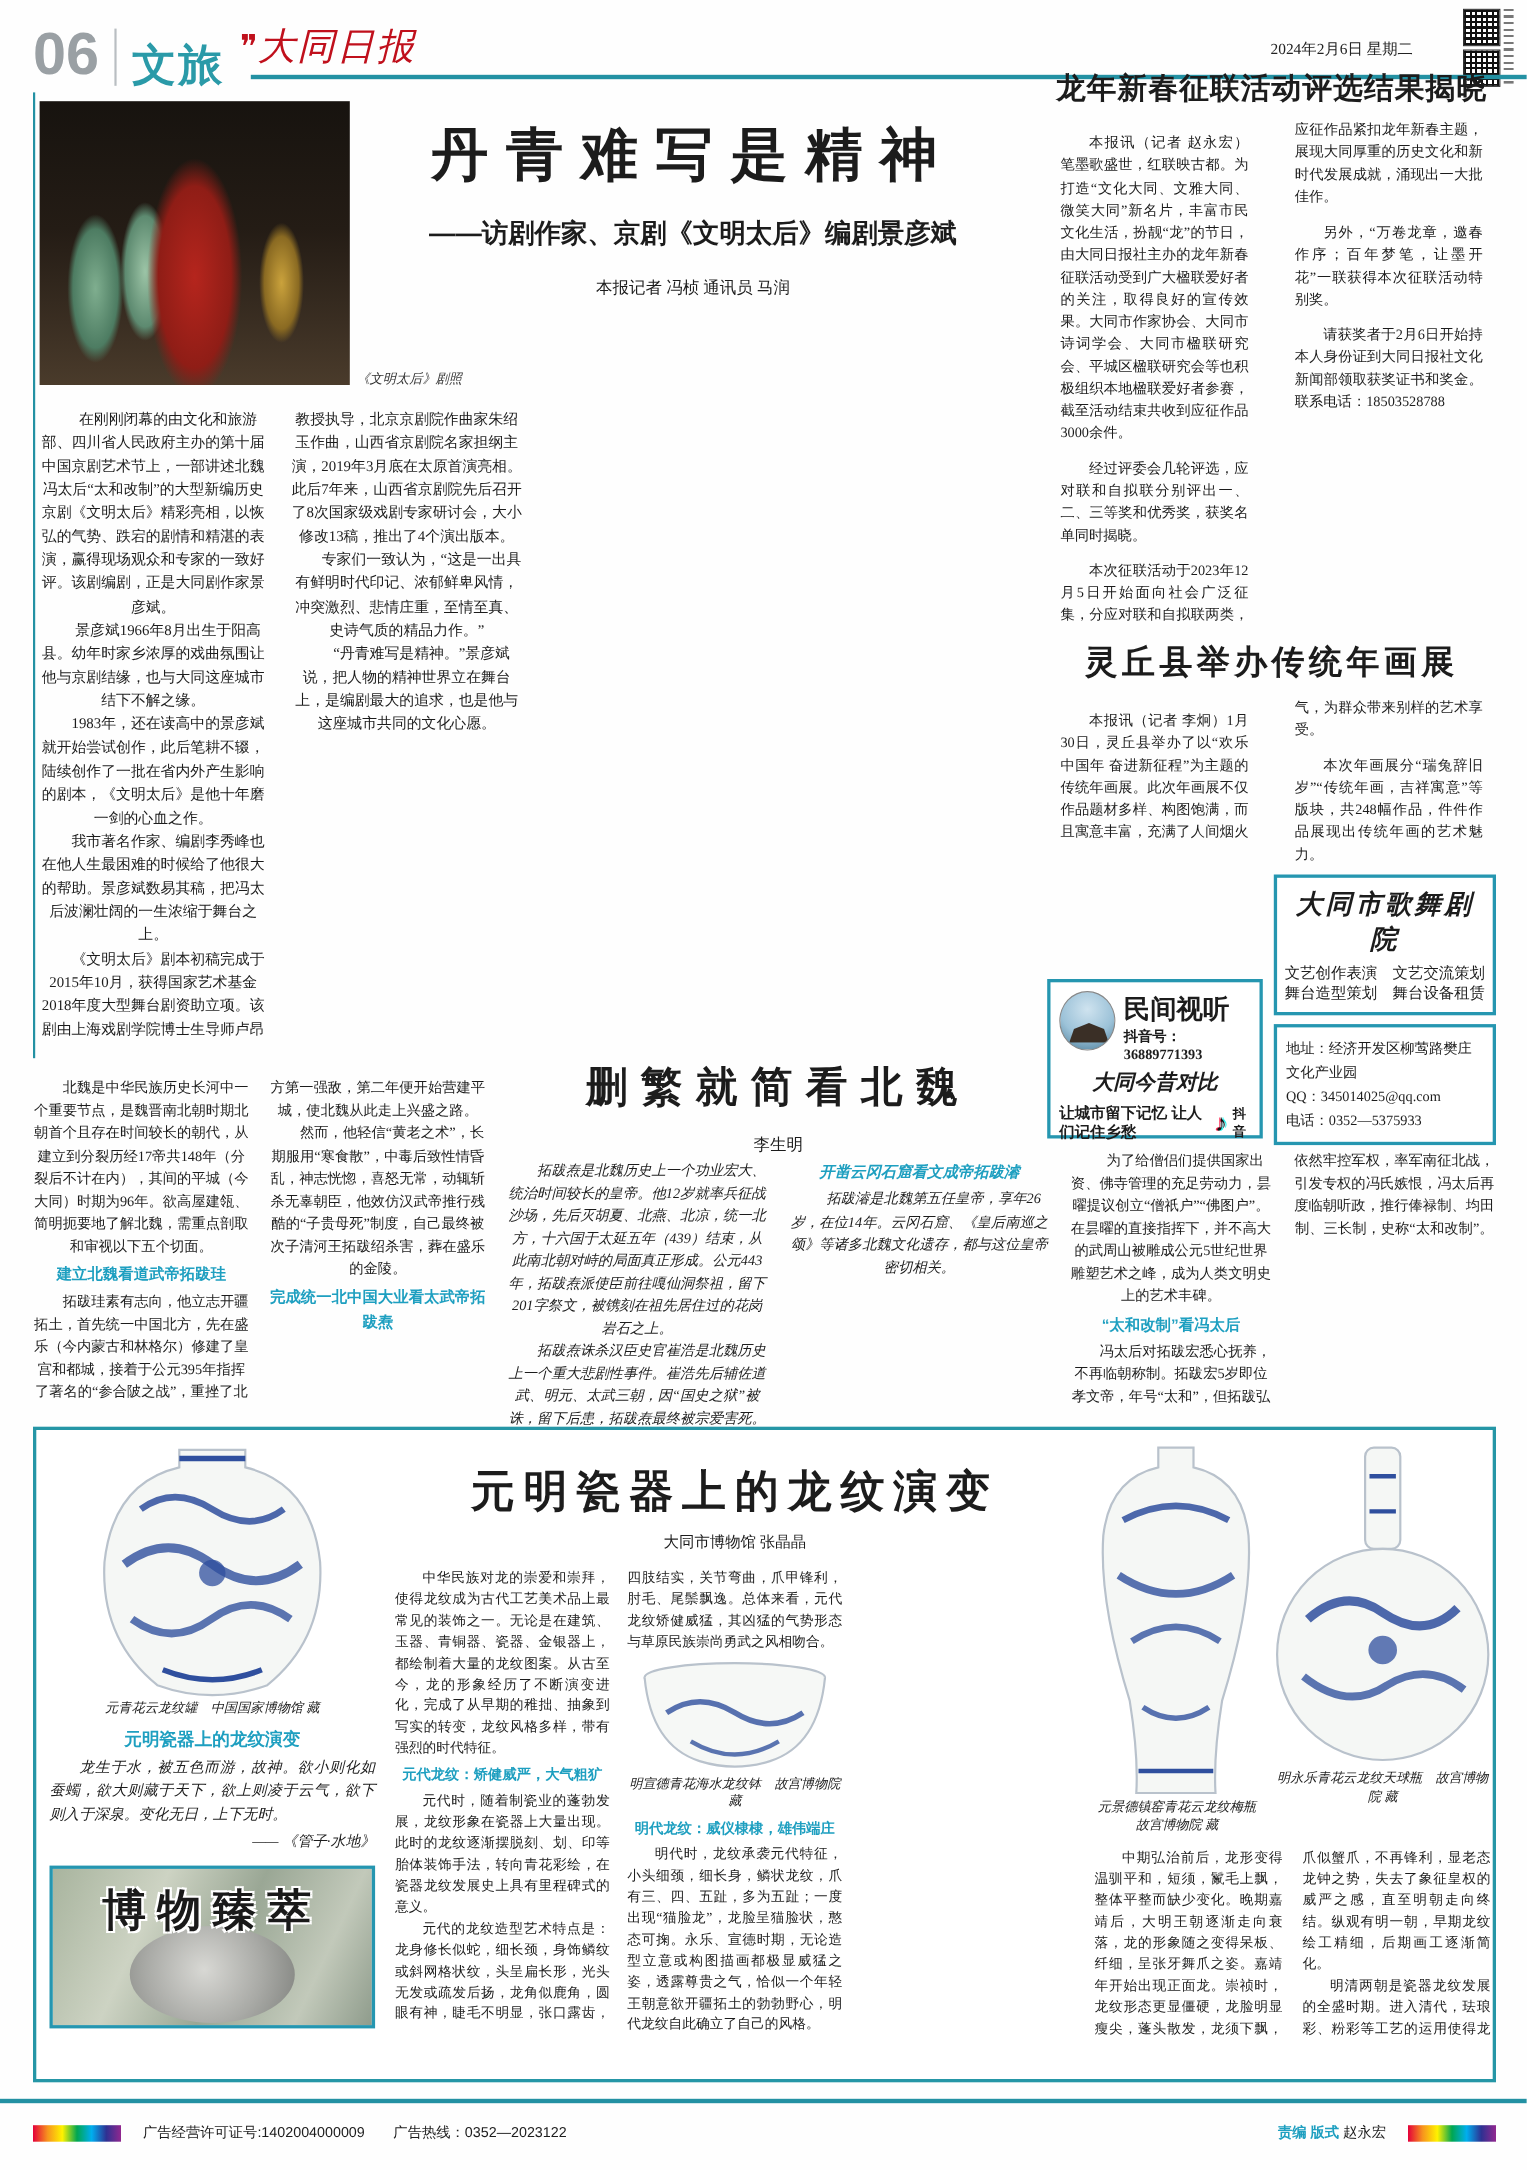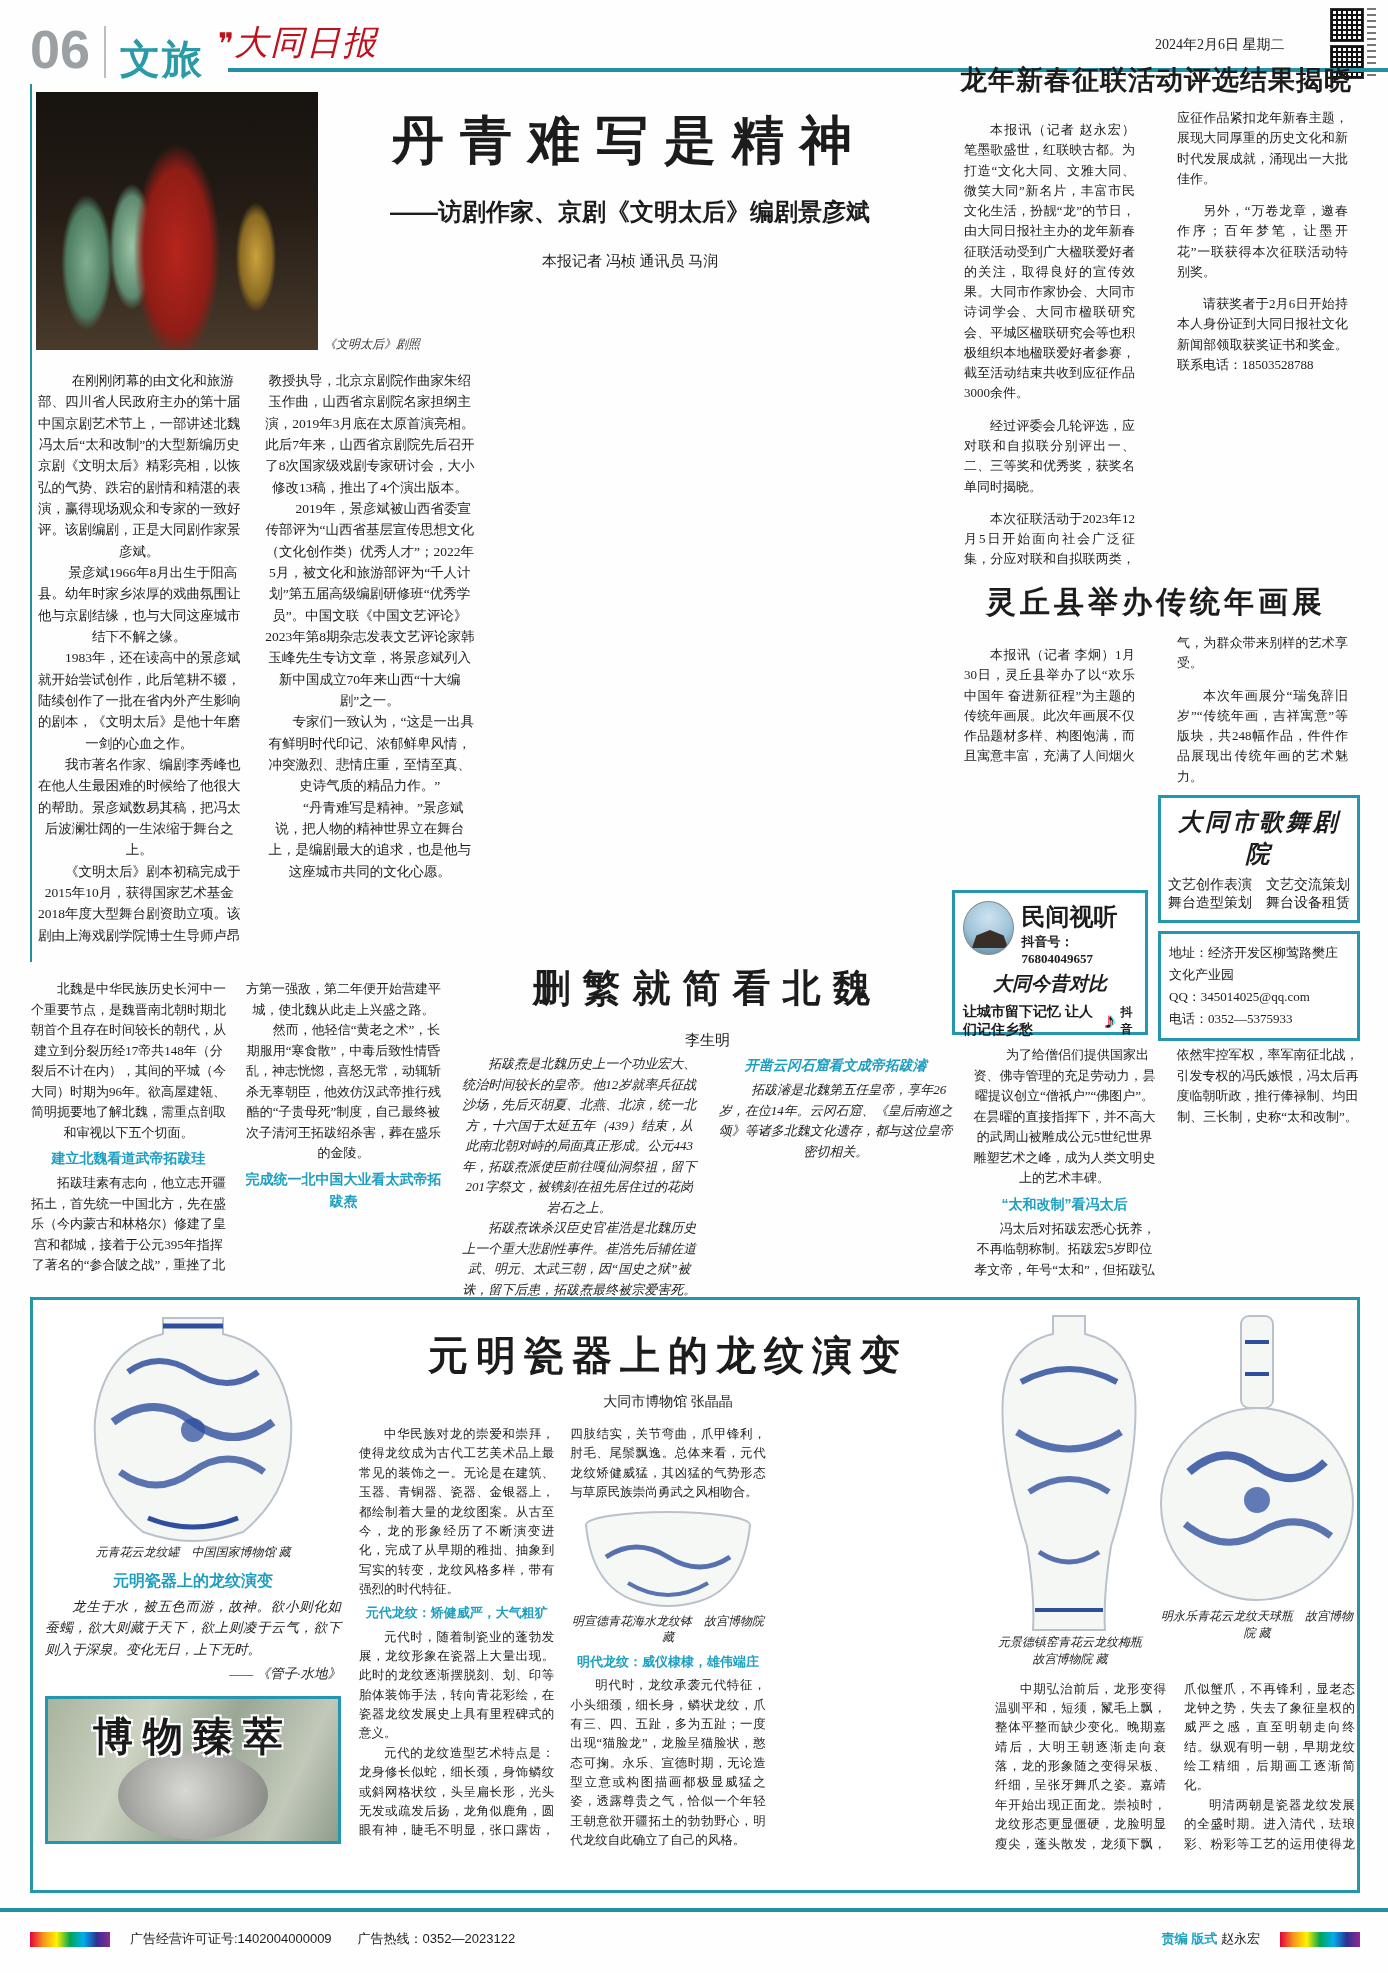--- a/index.html
+++ b/index.html
@@ -116,21 +116,20 @@
   <div class="abs photo-caption" style="left:292px;top:252px;">《文明太后》剧照</div>
   <div class="abs main-title" style="left:292px;top:22px;width:612px;">丹青难写是精神</div>
   <div class="abs main-sub" style="left:292px;top:112px;width:612px;">——访剧作家、京剧《文明太后》编剧景彦斌</div>
   <div class="abs main-byline" style="left:292px;top:168px;width:612px;">本报记者 冯桢  通讯员 马润</div>
   <div class="abs body-text cols-4 clip" style="left:2px;top:286px;width:902px;height:588px;">
     <p>在刚刚闭幕的由文化和旅游部、四川省人民政府主办的第十届中国京剧艺术节上，一部讲述北魏冯太后“太和改制”的大型新编历史京剧《文明太后》精彩亮相，以恢弘的气势、跌宕的剧情和精湛的表演，赢得现场观众和专家的一致好评。该剧编剧，正是大同剧作家景彦斌。</p>
     <p>景彦斌1966年8月出生于阳高县。幼年时家乡浓厚的戏曲氛围让他与京剧结缘，也与大同这座城市结下不解之缘。</p>
     <p>1983年，还在读高中的景彦斌就开始尝试创作，此后笔耕不辍，陆续创作了一批在省内外产生影响的剧本，《文明太后》是他十年磨一剑的心血之作。</p>
     <p>我市著名作家、编剧李秀峰也在他人生最困难的时候给了他很大的帮助。景彦斌数易其稿，把冯太后波澜壮阔的一生浓缩于舞台之上。</p>
     <p>《文明太后》剧本初稿完成于2015年10月，获得国家艺术基金2018年度大型舞台剧资助立项。该剧由上海戏剧学院博士生导师卢昂教授执导，北京京剧院作曲家朱绍玉作曲，山西省京剧院名家担纲主演，2019年3月底在太原首演亮相。此后7年来，山西省京剧院先后召开了8次国家级戏剧专家研讨会，大小修改13稿，推出了4个演出版本。</p>
-    <p>2019年，景彦斌被山西省委宣传部评为“山西省基层宣传思想文化（文化创作类）优秀人才”；2022年5月，被文化和旅游部评为“千人计划”第五届高级编剧研修班“优秀学员”。中国文联《中国文艺评论》2023年第8期杂志发表文艺评论家韩玉峰先生专访文章，将景彦斌列入新中国成立70年来山西“十大编剧”之一。</p>
     <p>专家们一致认为，“这是一出具有鲜明时代印记、浓郁鲜卑风情，冲突激烈、悲情庄重，至情至真、史诗气质的精品力作。”</p>
     <p>“丹青难写是精神。”景彦斌说，把人物的精神世界立在舞台上，是编剧最大的追求，也是他与这座城市共同的文化心愿。</p>
   </div>
 </div>
 
 <div class="abs" style="left:952px;top:62px;width:408px;">
   <div class="news-title">龙年新春征联活动评选结果揭晓</div>
   <div class="sidebar-text cols-2 clip" style="margin-top:10px;height:478px;">
     <p>本报讯（记者 赵永宏）笔墨歌盛世，红联映古都。为打造“文化大同、文雅大同、微笑大同”新名片，丰富市民文化生活，扮靓“龙”的节日，由大同日报社主办的龙年新春征联活动受到广大楹联爱好者的关注，取得良好的宣传效果。大同市作家协会、大同市诗词学会、大同市楹联研究会、平城区楹联研究会等也积极组织本地楹联爱好者参赛，截至活动结束共收到应征作品3000余件。</p>
     <p>经过评委会几轮评选，应对联和自拟联分别评出一、二、三等奖和优秀奖，获奖名单同时揭晓。</p>
@@ -149,21 +148,21 @@
 
   </div>
 </div>
 
 <div class="abs" style="left:952px;top:795px;width:408px;height:240px;display:flex;gap:10px;">
   <div class="ad-box" style="width:196px;height:145px;margin-top:95px;padding:8px;">
     <div style="display:flex;gap:8px;align-items:flex-start;justify-content:center;">
       <div class="mj-avatar"></div>
       <div>
         <div class="mj-title">民间视听</div>
-        <div class="mj-dy">抖音号：76804049657</div>
+        <div class="mj-dy">抖音号：36889771393</div>
       </div>
     </div>
     <div class="mj-tag" style="text-align:center;margin-top:4px;">大同今昔对比</div>
     <div style="display:flex;align-items:center;gap:5px;margin-top:6px;">
       <div class="mj-slogan">让城市留下记忆 让人们记住乡愁</div>
       <span class="dy-note">♪</span>
       <span style="font-size:12px;font-weight:bold;">抖音</span>
     </div>
   </div>
   <div style="width:202px;display:flex;flex-direction:column;gap:8px;">

